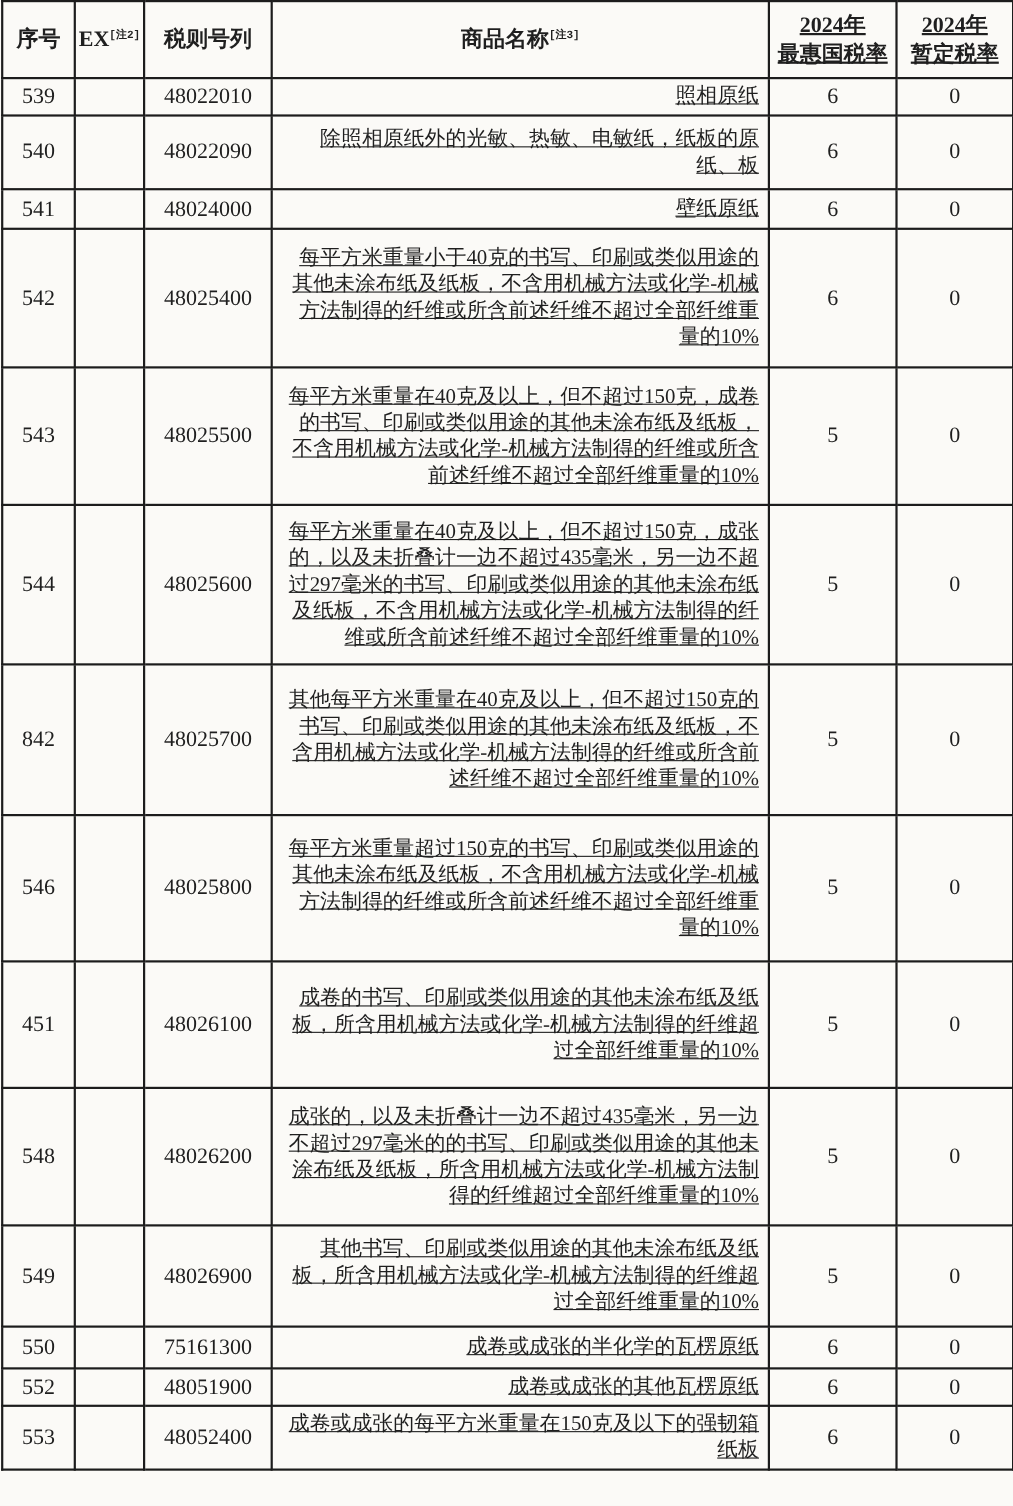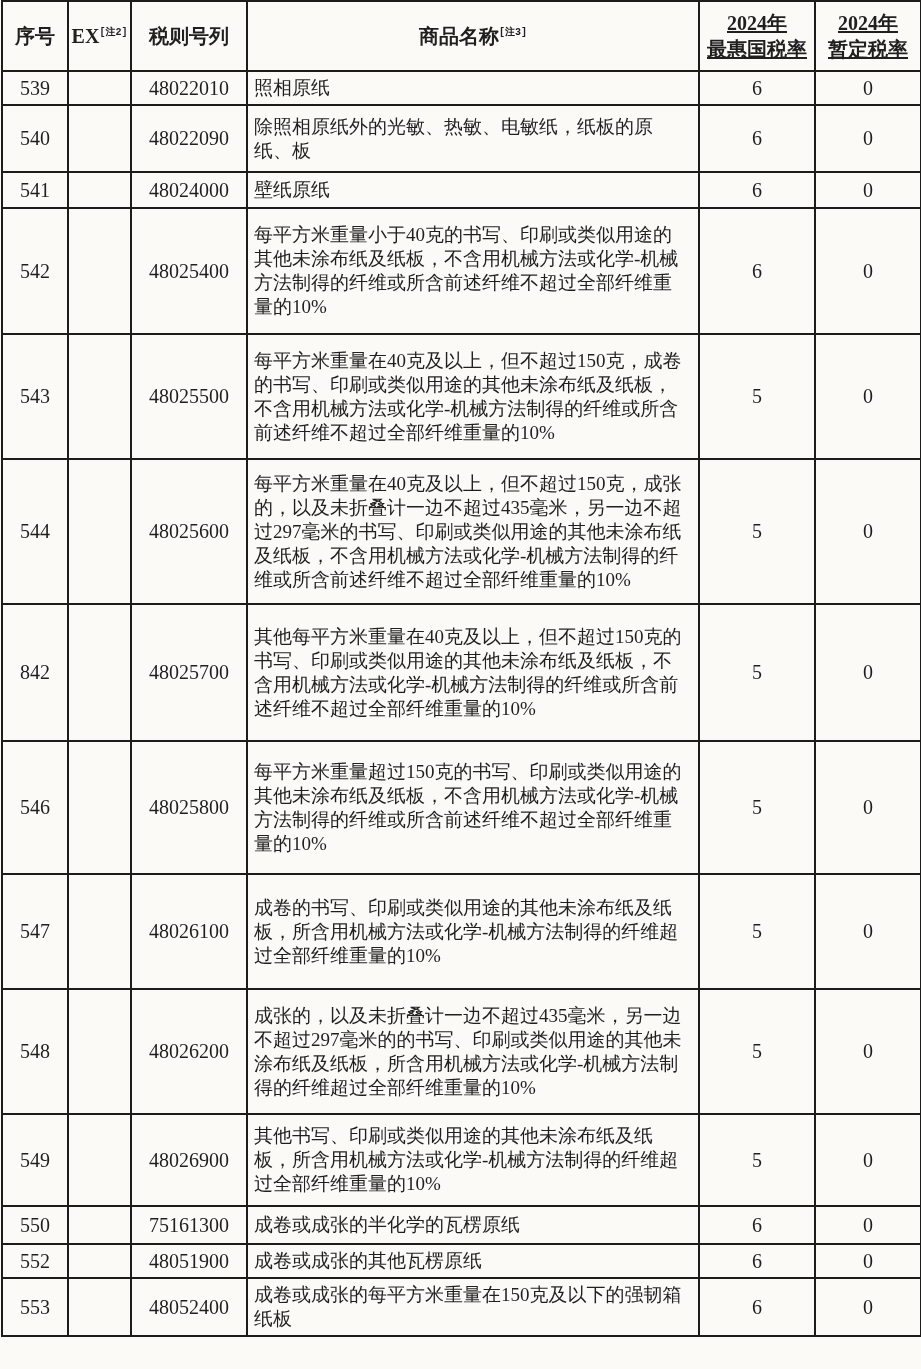--- a/index.html
+++ b/index.html
@@ -48,24 +48,25 @@
     vertical-align: super;
     line-height: 0;
     font-family: Liberation Mono, monospace;
   }
   td.c-seq, td.c-code, td.c-rate {
     text-align: center;
     font-size: 20px;
     padding: 2px 2px;
   }
   td.c-name {
-    text-align: left;
+    text-align: right;
     font-size: 19px;
     line-height: 24px;
     padding: 4px 8px 4px 6px;
+    text-decoration: underline;
   }
 </style>
 </head>
 <body>
 
 <div class="page">
   <table class="tariff">
     <colgroup>
       <col class="c1">
         <col class="c2">
@@ -145,21 +146,21 @@
       </tr>
       <tr style="height:133px">
         <td class="c-seq">546</td>
         <td class="c-seq"></td>
         <td class="c-code">48025800</td>
         <td class="c-name">每平方米重量超过150克的书写、印刷或类似用途的其他未涂布纸及纸板，不含用机械方法或化学-机械方法制得的纤维或所含前述纤维不超过全部纤维重量的10%</td>
         <td class="c-rate">5</td>
         <td class="c-rate">0</td>
       </tr>
       <tr style="height:115px">
-        <td class="c-seq">547</td>
+        <td class="c-seq">451</td>
         <td class="c-seq"></td>
         <td class="c-code">48026100</td>
         <td class="c-name">成卷的书写、印刷或类似用途的其他未涂布纸及纸板，所含用机械方法或化学-机械方法制得的纤维超过全部纤维重量的10%</td>
         <td class="c-rate">5</td>
         <td class="c-rate">0</td>
       </tr>
       <tr style="height:125px">
         <td class="c-seq">548</td>
         <td class="c-seq"></td>
         <td class="c-code">48026200</td>

